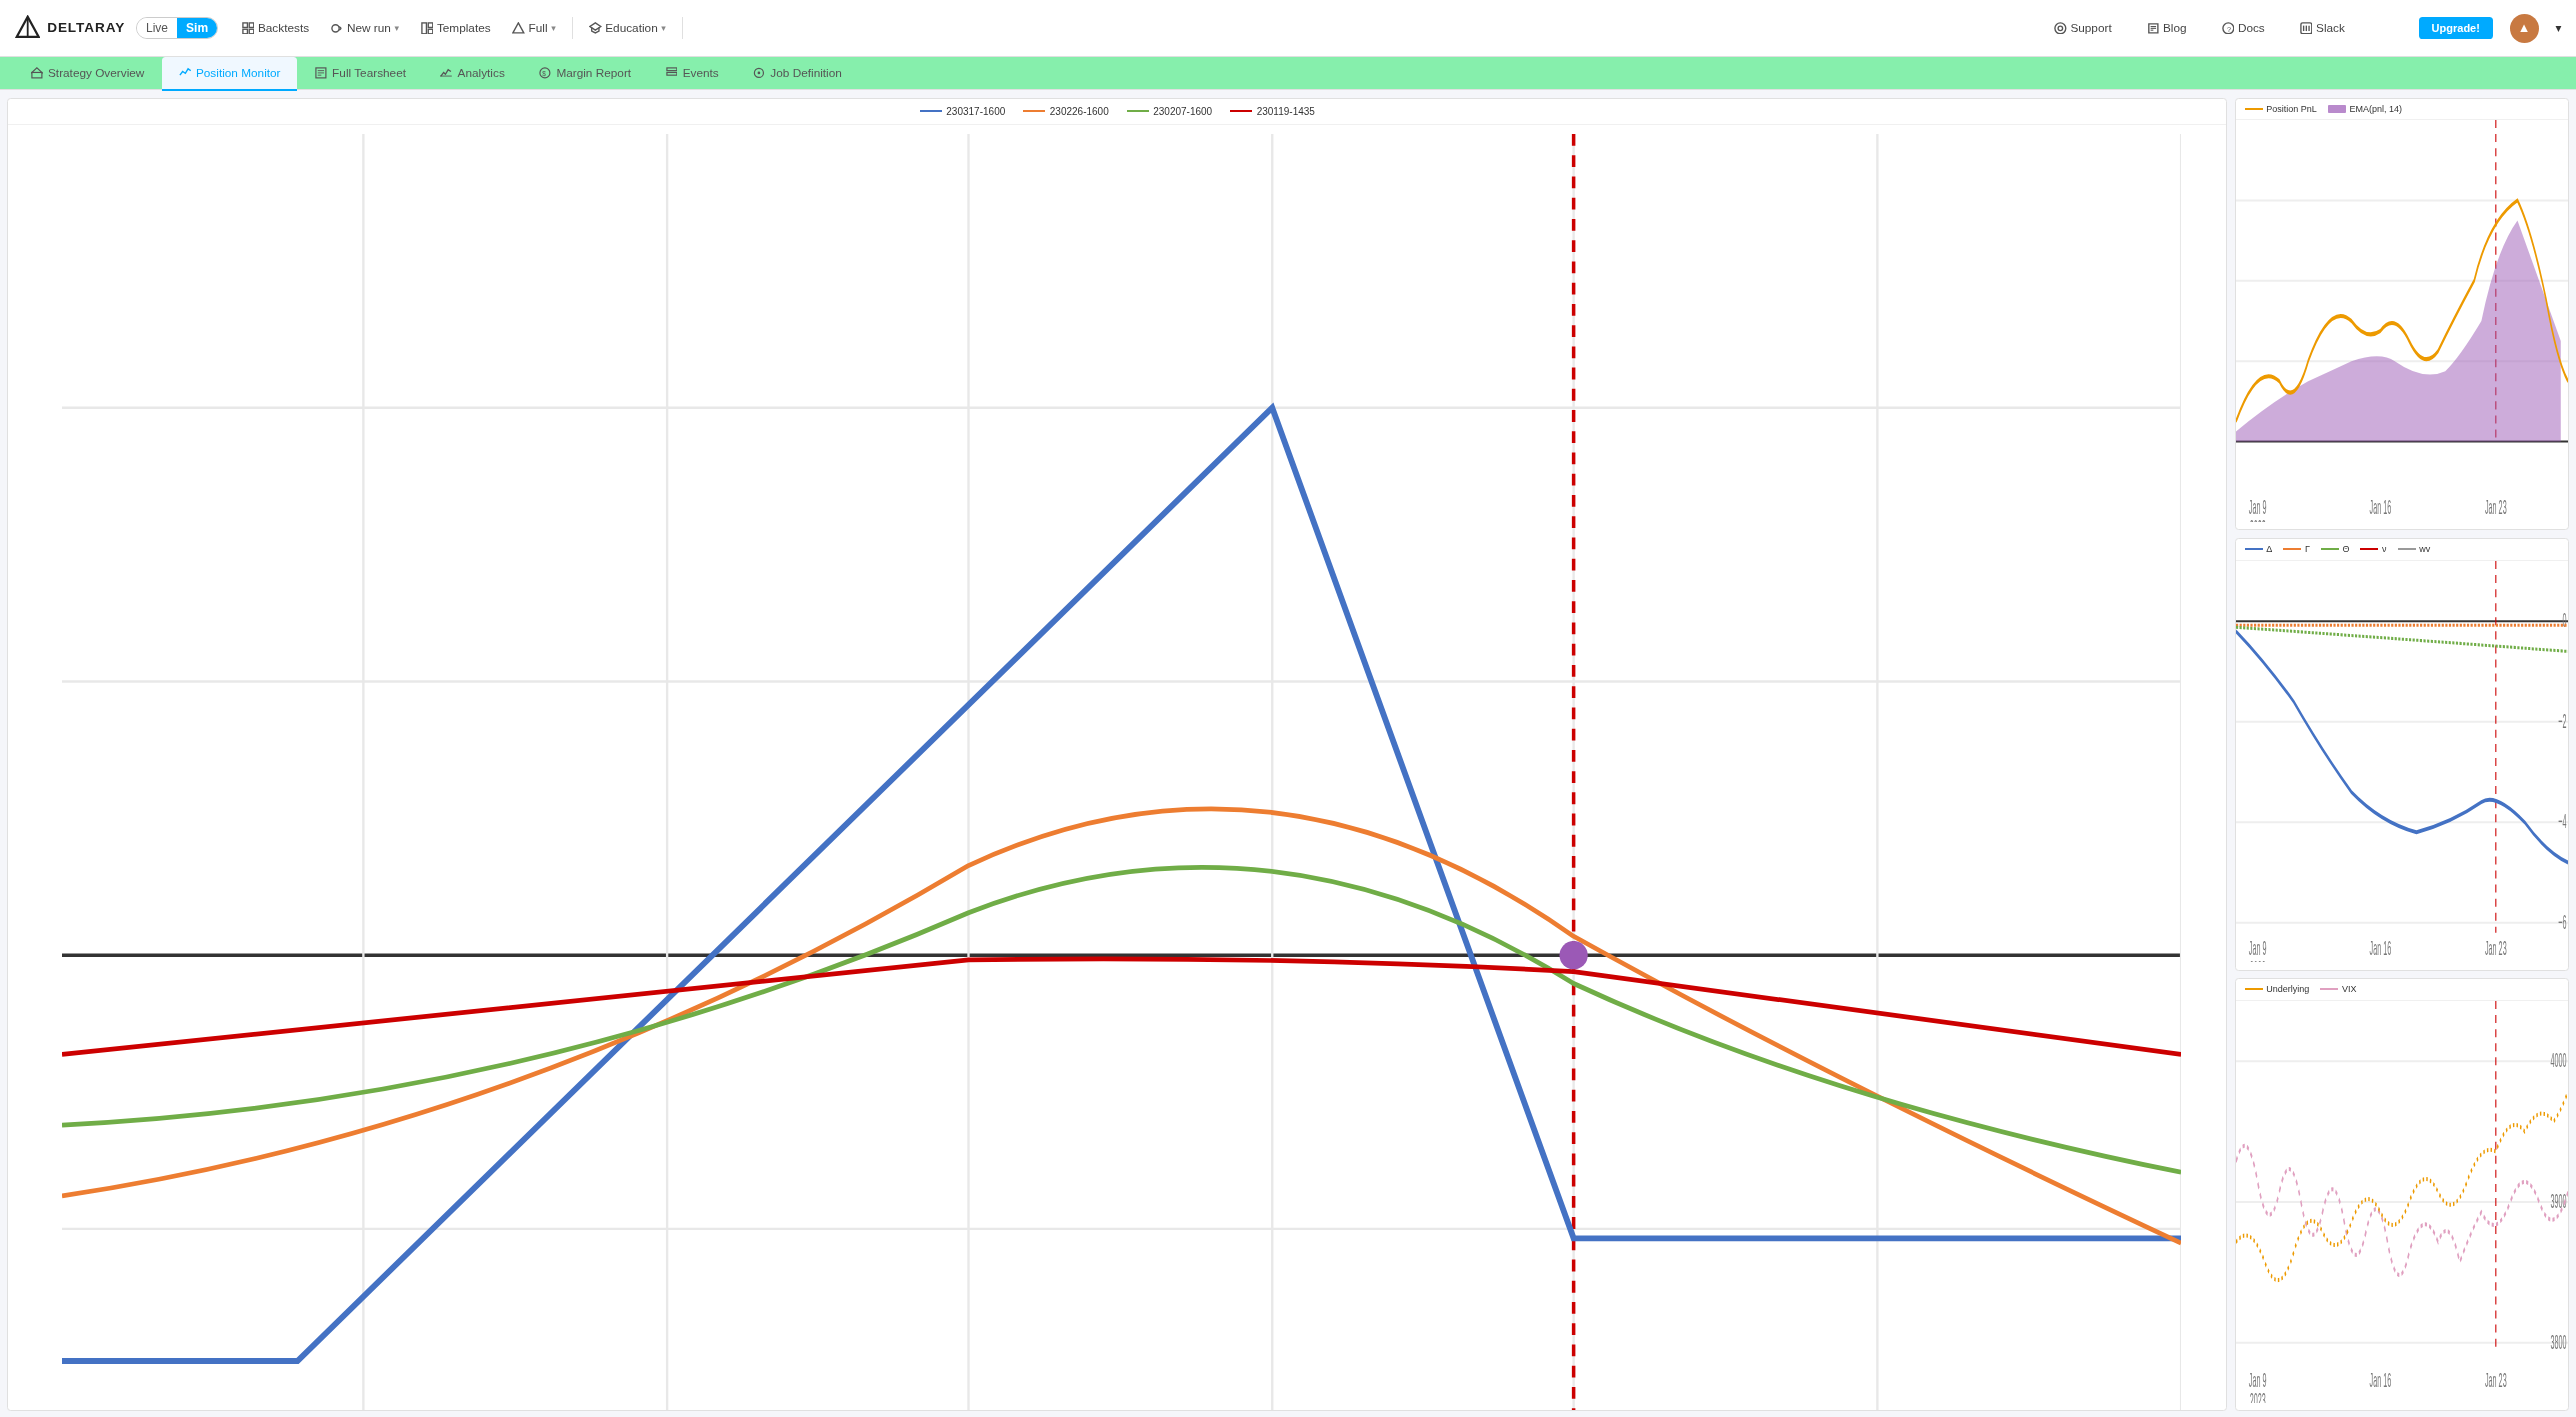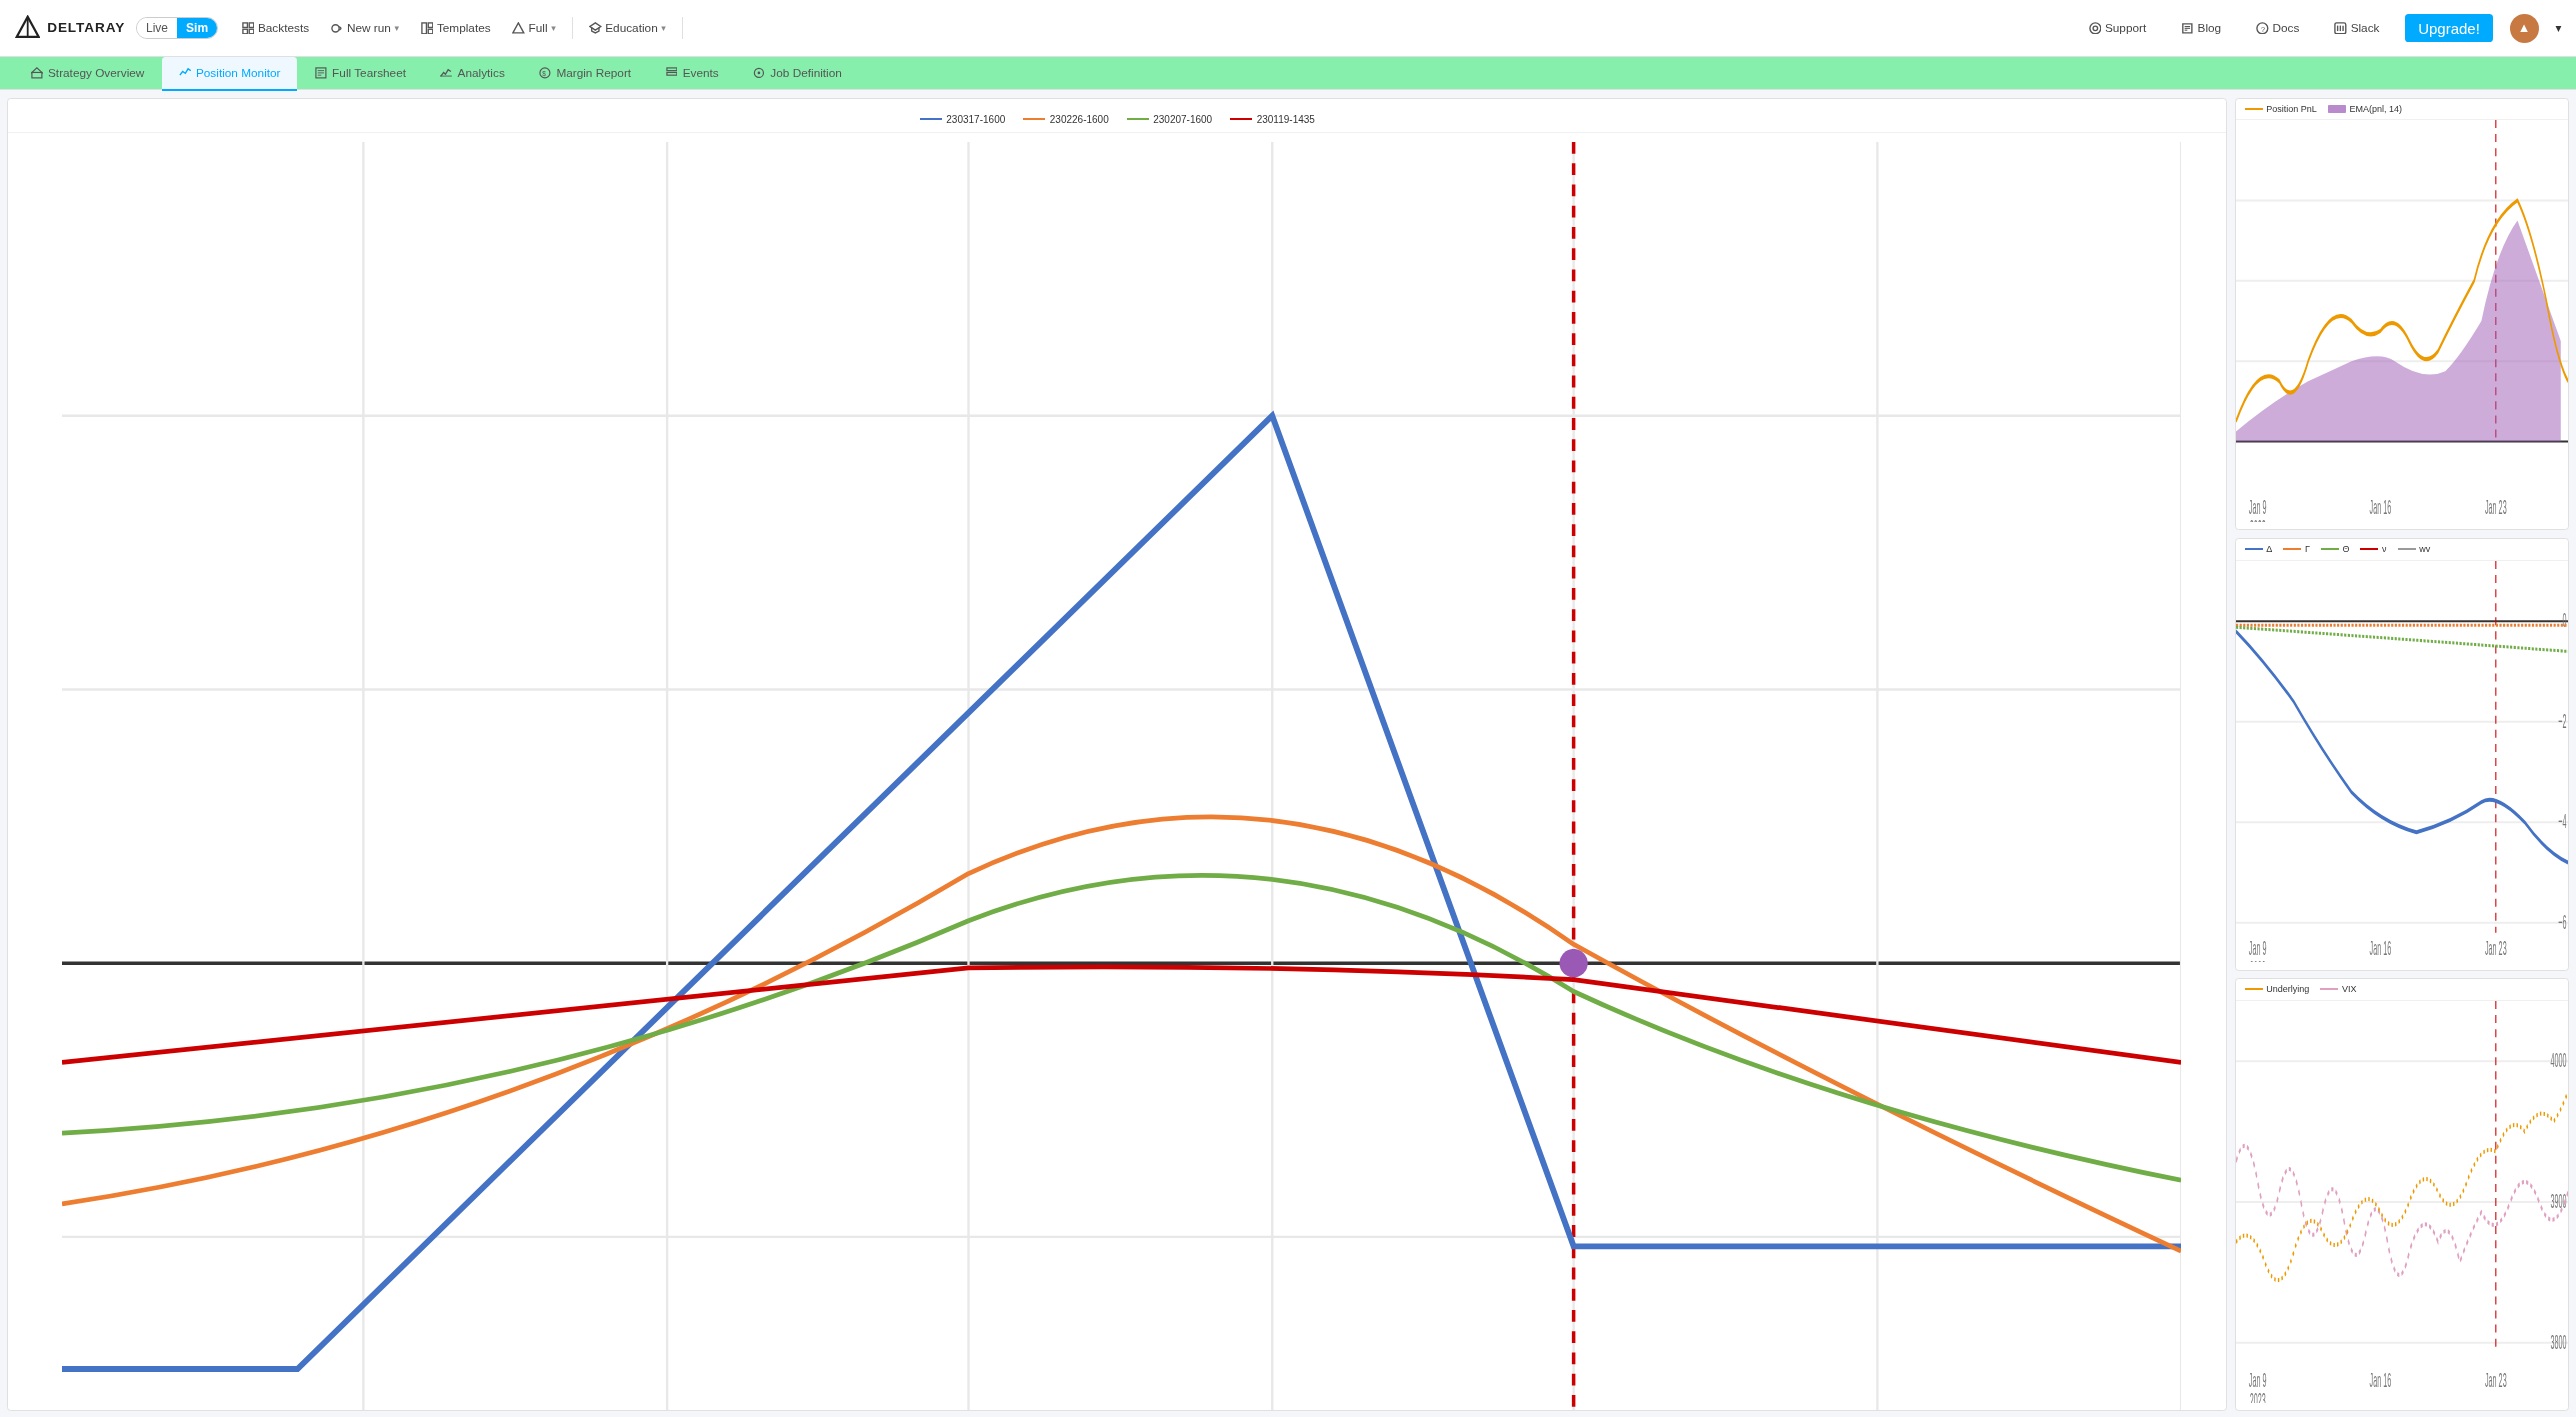--- a/index.html
+++ b/index.html
@@ -26,21 +26,21 @@
     .nav-item {
       display: flex; align-items: center; gap: 3.6px; padding: 5.4px 9px;
       color: #444; cursor: pointer; border-radius: 3.6px; font-size: 11.8px;
       white-space: nowrap;
     }
     .nav-item .chevron { font-size: 9px; color: #888; }
     .nav-separator { width: 0.9px; height: 22px; background: #e0e0e0; margin: 0 3.6px; }
     .nav-right { margin-left: auto; display: flex; align-items: center; gap: 17px; }
     .upgrade-btn {
       background: #00aaff; color: #fff; border: none; border-radius: 3.6px;
-      padding: 5.4px 12.7px; font-size: 15px; cursor: pointer; font-weight: 400;
+      padding: 5.4px 12.7px; font-size: 11px; cursor: pointer; font-weight: 700; margin-left: 48px;
     }
     .avatar-circle {
       width: 29px; height: 29px; border-radius: 50%; background: #c87941;
       display: flex; align-items: center; justify-content: center; color: #fff;
       font-size: 12.7px; font-weight: 600; cursor: pointer;
     }
 
     
     .tabs-bar {
       display: flex; background: #86efac; border-bottom: 1.8px solid #e0e0e0;
@@ -59,21 +59,21 @@
       display: flex; gap: 7.3px; padding: 7.3px; height: calc(100vh - 47px - 42px);
     }
 
     
     .left-panel {
       flex: 1; background: #fff; border: 0.9px solid #e0e0e0; border-radius: 3.6px;
       display: flex; flex-direction: column; position: relative; overflow: hidden;
     }
     .chart-legend {
       display: flex; gap: 18px; justify-content: center; padding: 7.3px;
-      font-size: 10px; border-bottom: 0.9px solid #f0f0f0; margin-top: 8px;
+      font-size: 10px; border-bottom: 0.9px solid #f0f0f0;
     }
     .legend-item { display: flex; align-items: center; gap: 4.5px; }
     .legend-line { width: 22px; height: 1.8px; }
 
     .chart-area {
       flex: 1; position: relative; padding: 9px 45px 27px 54px;
     }
     .chart-svg { width: 100%; height: 100%; }
 
     

